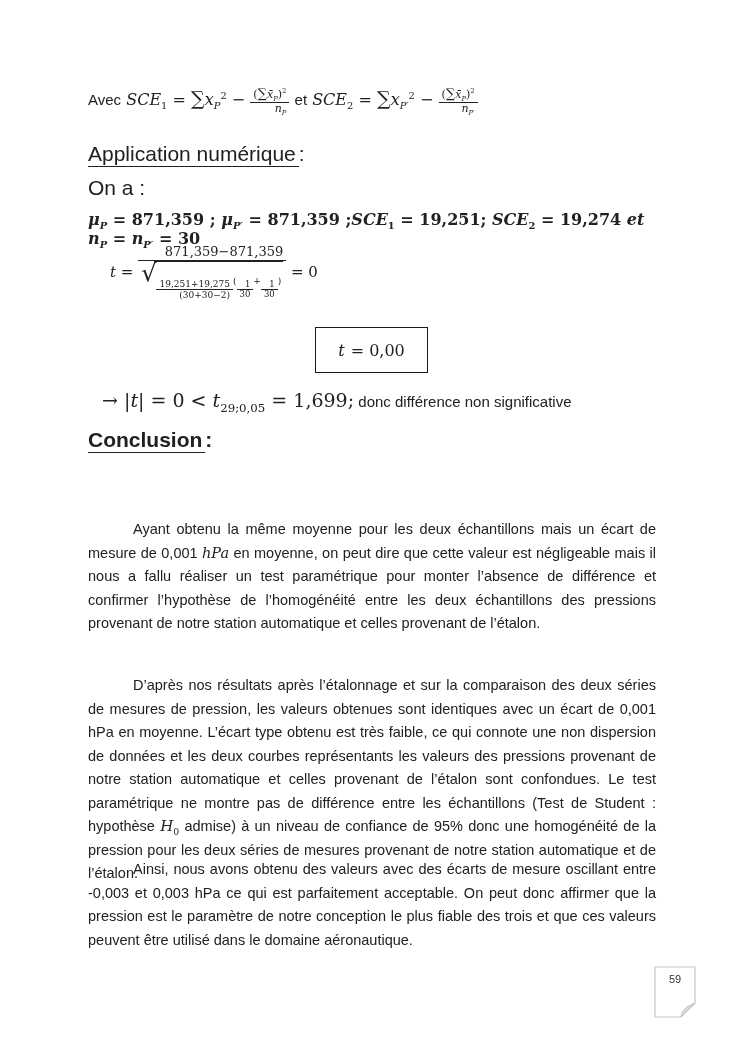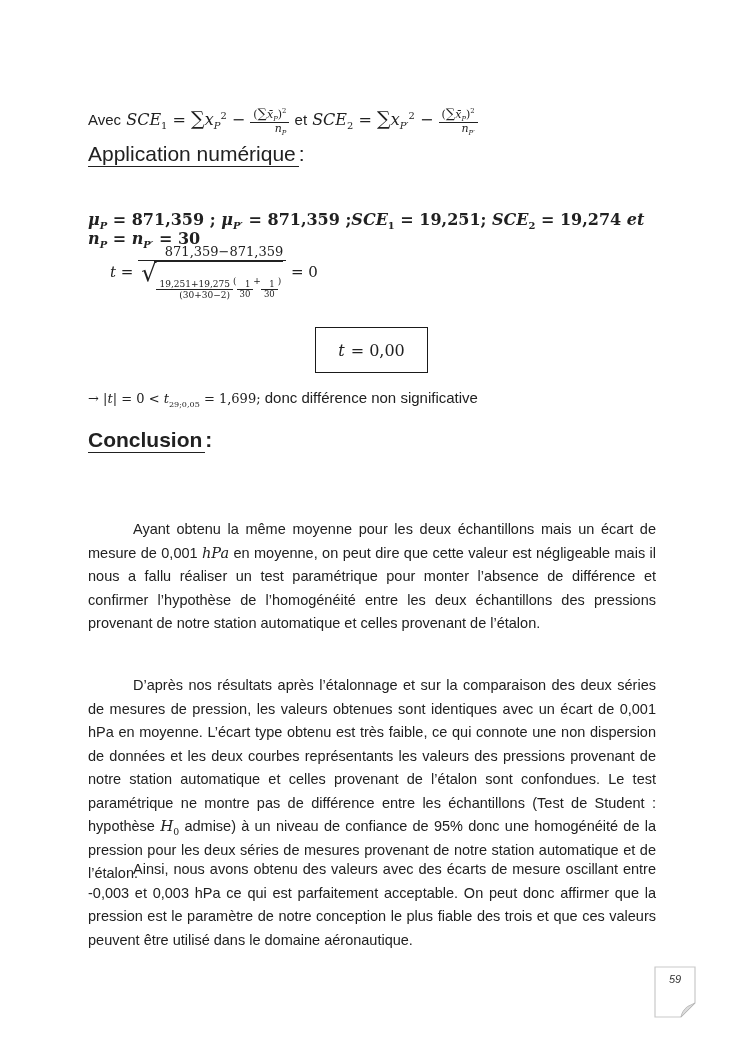--- a/index.html
+++ b/index.html
@@ -22,45 +22,45 @@
 
   
   .math { font-family:"DejaVu Serif", serif; }
   .it { font-style:italic; }
   .math sub { font-size:62%; line-height:0; }
   .math sup { font-size:62%; line-height:0; }
   .sum { font-size:120%; font-style:normal; }
   .frac { display:inline-block; text-align:right; vertical-align:middle; line-height:1.15; }
   .frac .num { display:block; border-bottom:1px solid #212121; padding:0 3px; }
   .frac .den { display:block; padding:0 3px; }
-  .f1 { font-size:16px;margin-top:20px; }
+  .f1 { font-size:16px; }
   .f1 .frac { font-size:11px; }
   .mu-line { font-size:16px;font-weight:bold; }
 
   .tf { font-size:15px; }
   .tf .outer { font-size:13px; }
   .tf .sqrt-wrap { display:inline-block; vertical-align:middle; white-space:nowrap; }
   .tf .sqrt-sym { font-size:24px; font-style:normal; vertical-align:top; line-height:1; margin-right:-2px; }
   .tf .radicand { display:inline-block; border-top:1px solid #212121; padding:1px 2px 0 2px; font-size:9px; }
   .tf .radicand .frac { font-size:9px;margin-top:16px; }
   .tf .radicand .mini { font-size:8.5px; }
 
   .t-box {
     position:absolute; top:327px; left:227px; width:113px; height:46px;
     border:1.4px solid #1a1a1a; background:#fff;
     display:flex; align-items:center; justify-content:center;
     font-family:"DejaVu Serif", serif; font-size:16px;
   }
   .t-box .gap { display:inline-block; width:6px; }
 
   .arrow-line { font-size:15px; }
-  .arrow-line .math { font-size:13px; }
+  .arrow-line .math { font-size:19px;margin-left:14px; }
 
   
-  .page-badge { position:absolute; left:654px; top:966px; width:42px; height:52px;font-style:italic; }
+  .page-badge { position:absolute; left:654px; top:966px; width:42px; height:52px; }
   .page-badge svg { position:absolute; left:0; top:0; }
   .page-badge .page-num {
     position:absolute; top:7px; left:0; width:100%;
     text-align:center; font-size:11px; color:#333;
     font-family:"Liberation Sans", sans-serif;
   }
 </style>
 </head>
 <body>
 
@@ -84,20 +84,23 @@
     <span class="frac">
       <span class="num"><span>(</span><span class="sum">∑</span><span class="it">x̄</span><sub class="it">P</sub><span>)</span><sup>2</sup></span>
       <span class="den"><span class="it">n</span><sub class="it">P′</sub></span>
     </span>
   </div>
 
   <div class="block plain" style="top:142px;">
     <span class="hu">Application numérique</span><span>:</span>
   </div>
 
+  <div class="block plain" style="top:176px;">
+    <span>On a :</span>
+  </div>
 
   <div class="block math mu-line" style="top:210px;">
     <span class="it">μ</span><sub class="it">P</sub>
     <span>= 871,359 ;</span>
     <span class="it">μ</span><sub class="it">P′</sub>
     <span>= 871,359 ;</span><span class="it">SCE</span><sub>1</sub>
     <span>= 19,251;</span>
     <span class="it">SCE</span><sub>2</sub>
     <span>= 19,274</span>
     <span class="it">et</span>

